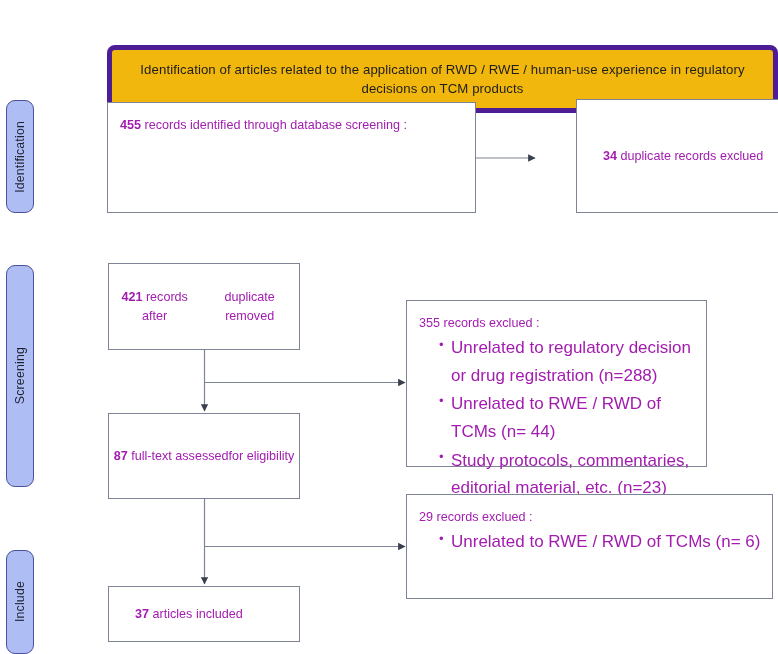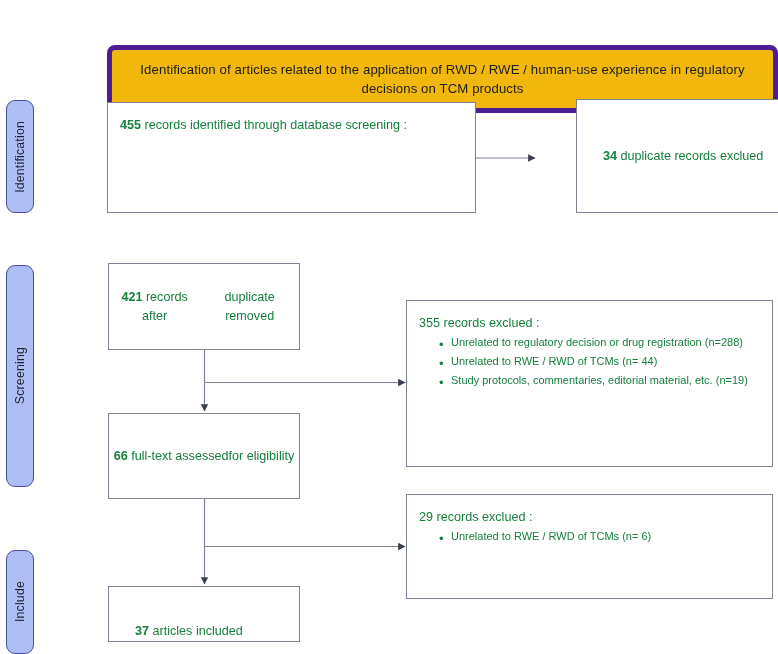--- a/index.html
+++ b/index.html
@@ -69,21 +69,21 @@
   #stage-identification { top: 100px;  height: 113px; }
   #stage-screening      { top: 265px;  height: 222px; }
   #stage-include        { top: 550px;  height: 104px; }
 
   
   .box {
     position: absolute;
     box-sizing: border-box;
     background: #ffffff;
     border: 1.1px solid #7e8496;
-    color: #15803d;
+    color: #a21caf;
     font-size: 12.6px;
     line-height: 1.62;
   }
   .box.pad {
     padding: 12px 10px 10px 12px;
   }
   .box.centered {
     display: flex;
     flex-direction: row;
     align-items: center;
@@ -97,38 +97,38 @@
     padding-left: 26px;
   }
   .box b, .num {
     font-weight: bold;
   }
 
   
   #box-records-identified { left: 107px; top: 102px; width: 369px; height: 111px; }
   #box-duplicates-exclued { left: 536px; top: 99px;  width: 242px; height: 114px; margin-left: 40px; }
   #box-after-duplicates   { left: 108px; top: 263px; width: 192px; height: 87px; }
-  #box-excluded-355       { left: 406px; top: 300px; width: 367px; height: 167px; }
+  #box-excluded-355       { left: 406px; top: 300px; width: 301px; height: 167px; }
   #box-fulltext-assessed  { left: 108px; top: 413px; width: 192px; height: 86px; }
   #box-excluded-29        { left: 406px; top: 494px; width: 367px; height: 105px; }
-  #box-articles-included  { left: 108px; top: 586px; width: 192px; height: 56px; align-items: flex-end; }
+  #box-articles-included  { left: 108px; top: 586px; width: 192px; height: 56px; }
 
   
   .list-head {
     font-size: 12.6px;
     margin: 0 0 1px 0;
   }
   ul.reasons {
     margin: 0;
     padding: 0 0 0 22px;
     list-style: none;
   }
   ul.reasons li {
     position: relative;
-    font-size: 11px;
+    font-size: 17px;
     line-height: 1.62;
     margin: 0 0 1px 0;
     padding-left: 10px;
   }
   ul.reasons li::before {
     content: "\2022";
     position: absolute;
     left: -2px;
     top: -0.5px;
     font-size: 13px;
@@ -198,27 +198,27 @@
       <span class="num">421</span><span> records after</span>
     </div>
     <div>duplicate removed</div>
   </div>
 
   <div class="box pad" id="box-excluded-355">
     <div class="list-head">355 records exclued :</div>
     <ul class="reasons">
       <li>Unrelated to regulatory decision or drug registration (n=288)</li>
       <li>Unrelated to RWE / RWD of TCMs (n= 44)</li>
-      <li>Study protocols, commentaries, editorial material, etc. (n=19)</li>
+      <li>Study protocols, commentaries, editorial material, etc. (n=23)</li>
     </ul>
   </div>
 
   <div class="box centered" id="box-fulltext-assessed">
     <div>
-      <span class="num">66</span><span> full-text assessed</span>
+      <span class="num">87</span><span> full-text assessed</span>
     </div>
     <div>for eligibility</div>
   </div>
 
   <div class="box pad" id="box-excluded-29">
     <div class="list-head">29 records exclued :</div>
     <ul class="reasons">
       <li>Unrelated to RWE / RWD of TCMs (n= 6)</li>
     </ul>
   </div>

